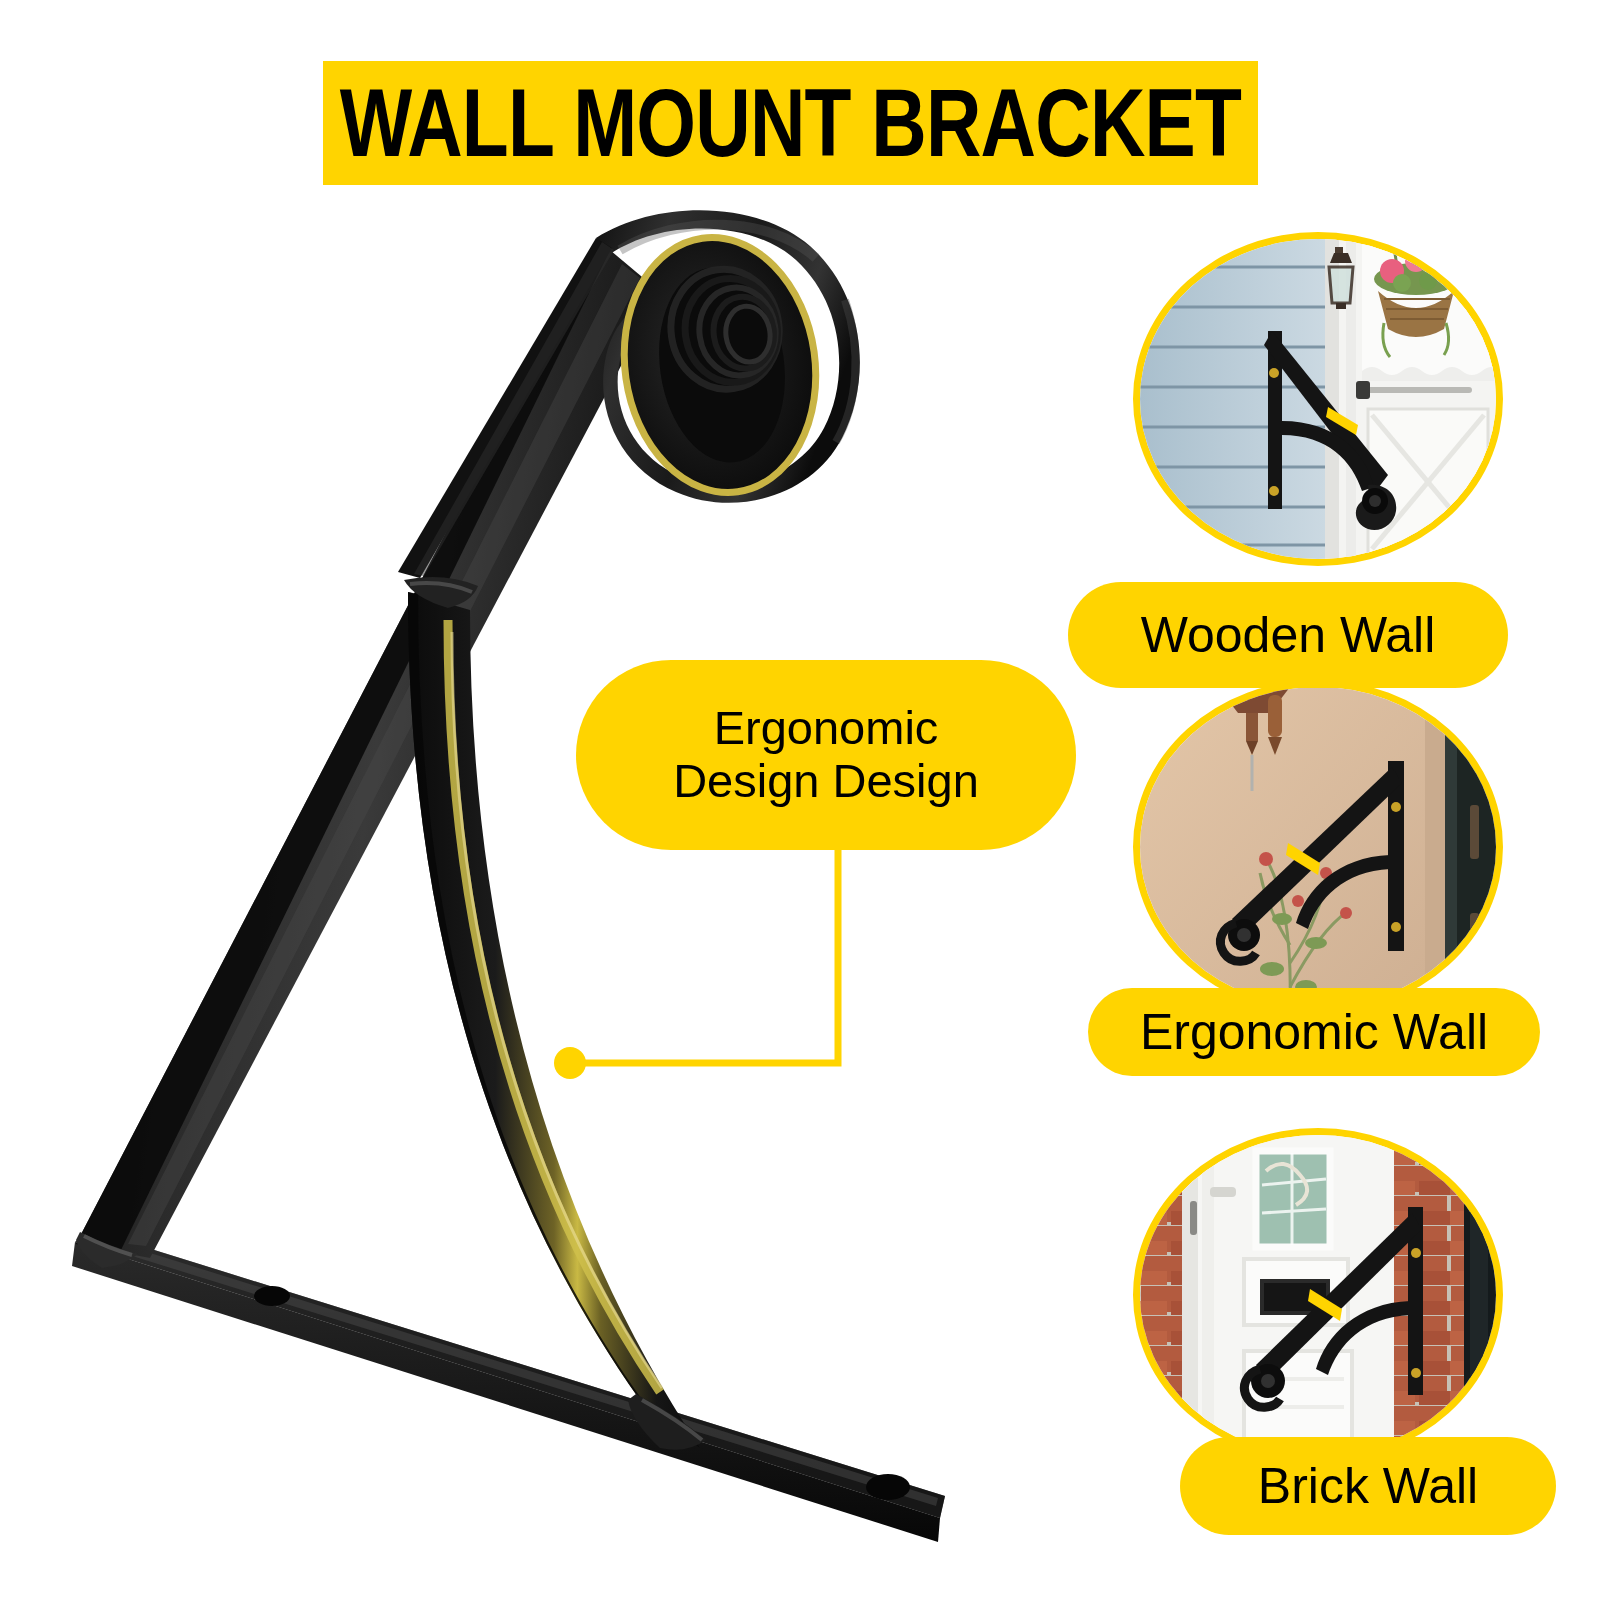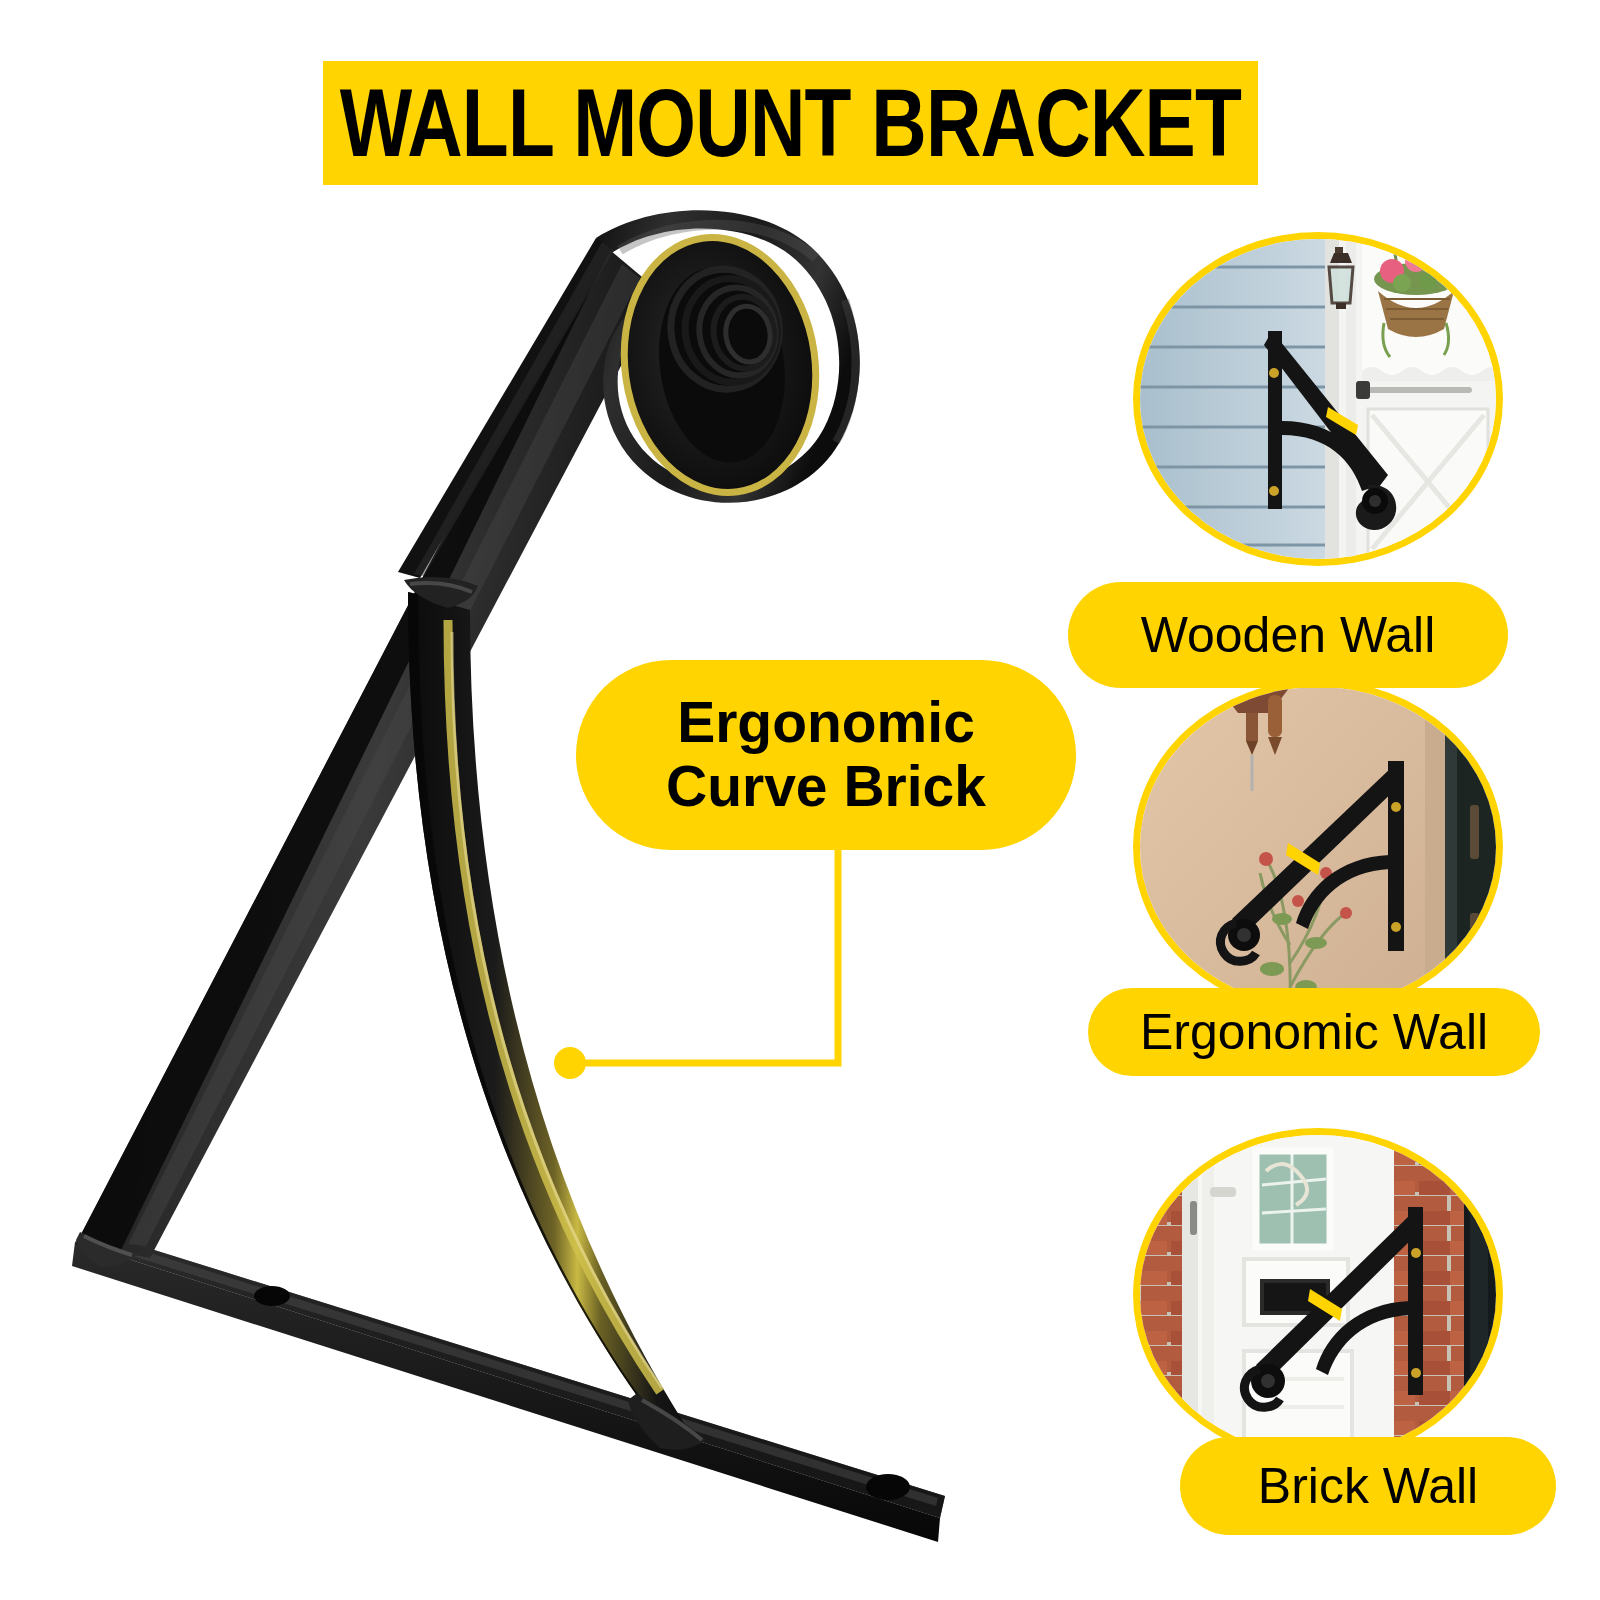--- a/index.html
+++ b/index.html
@@ -48,22 +48,22 @@
     position:absolute;
     left:576px; top:660px;
     width:500px; height:190px;
     background:#FFD400;
     border-radius:95px;
     display:flex; flex-direction:column;
     align-items:center; justify-content:center;
     text-align:center;
   }
   #ergonomic-callout .line {
-    font-weight:bold;
-    font-size:57px;
+    font-weight:normal;
+    font-size:47px;
     line-height:1.12;
     color:#000;
     white-space:nowrap;
   }
   #callout-leader { position:absolute; left:0; top:0; width:1600px; height:1600px; pointer-events:none; }
 
   
   .scene { position:absolute; }
   .scene-circle {
     position:absolute;
@@ -233,21 +233,21 @@
     </svg>
   </div>
 
   <svg id="callout-leader" viewBox="0 0 1600 1600" xmlns="http://www.w3.org/2000/svg">
     <path d="M838,845 L838,1063 L578,1063" stroke="#FFD400" stroke-width="7" fill="none"></path>
     <circle cx="570" cy="1063" r="16" fill="#FFD400"></circle>
   </svg>
 
   <div id="ergonomic-callout">
     <span class="line">Ergonomic</span>
-    <span class="line">Curve Brick</span>
+    <span class="line">Design Design</span>
   </div>
 
   <div class="scene">
     <div class="scene-circle" id="scene1-circle">
       <div class="scene-inner">
         <svg class="scene-svg" width="358" height="322" viewBox="0 0 358 322" xmlns="http://www.w3.org/2000/svg">
           <defs>
             <linearGradient id="sidingG" x1="0" y1="0" x2="1" y2="0">
               <stop offset="0" stop-color="#a9bfcd"></stop>
                 <stop offset="1" stop-color="#cbd9e2"></stop>

